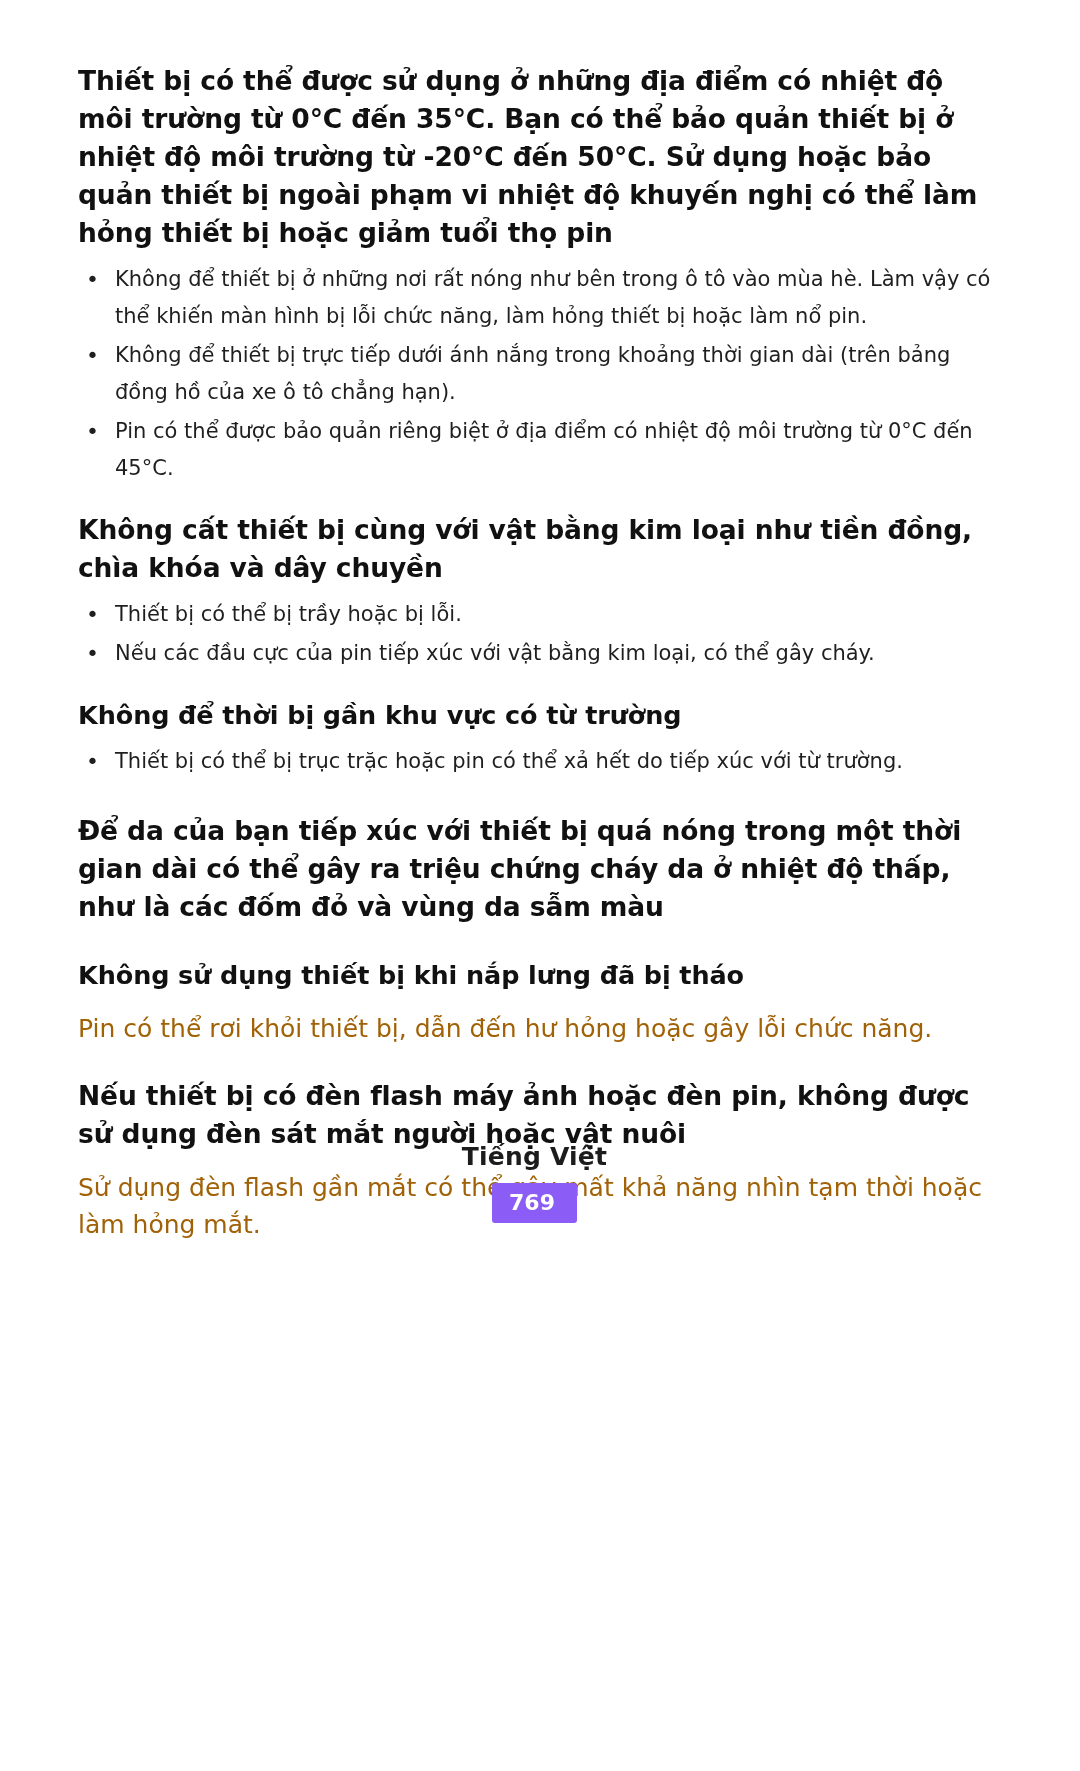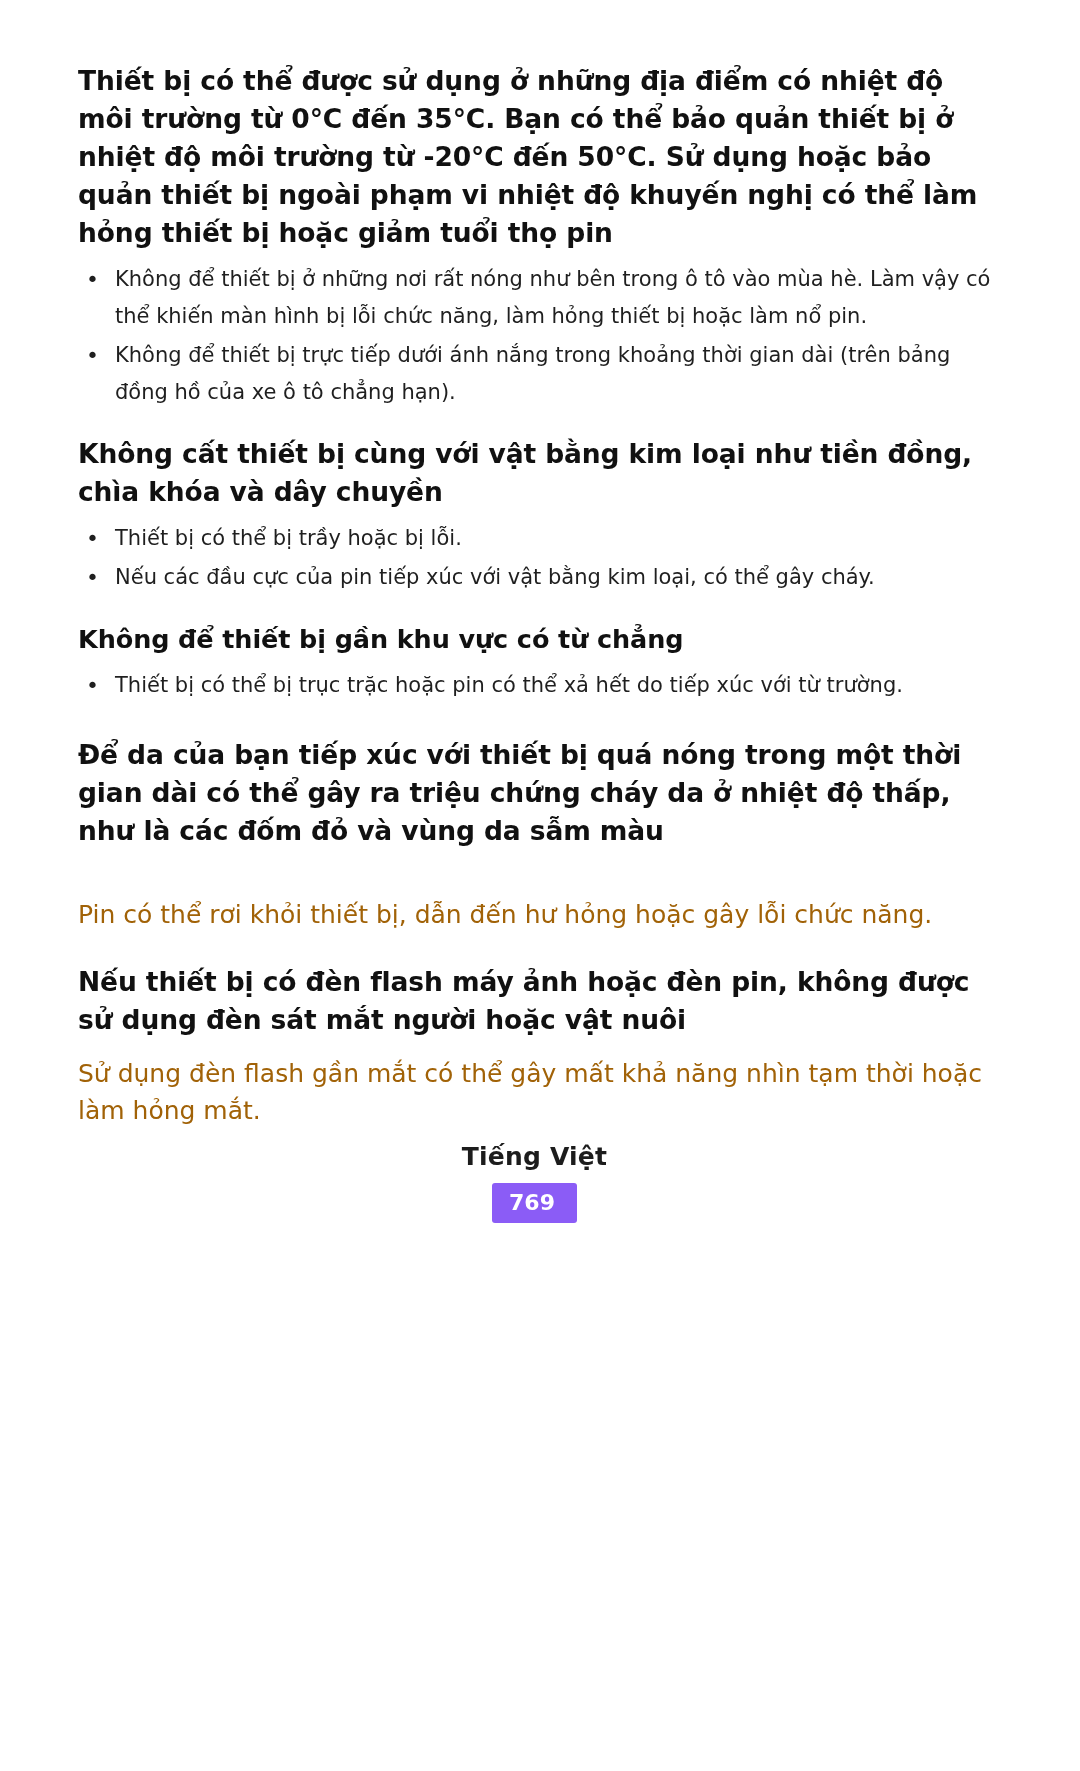--- a/index.html
+++ b/index.html
@@ -99,45 +99,47 @@
 <body>
 
 <div class="page">
   <div class="content">
 
     <h2 class="section-head">Thiết bị có thể được sử dụng ở những địa điểm có nhiệt độ môi trường từ 0°C đến 35°C. Bạn có thể bảo quản thiết bị ở nhiệt độ môi trường từ -20°C đến 50°C. Sử dụng hoặc bảo quản thiết bị ngoài phạm vi nhiệt độ khuyến nghị có thể làm hỏng thiết bị hoặc giảm tuổi thọ pin</h2>
     <div class="gap-sm"></div>
     <ul class="bullets">
       <li>Không để thiết bị ở những nơi rất nóng như bên trong ô tô vào mùa hè. Làm vậy có thể khiến màn hình bị lỗi chức năng, làm hỏng thiết bị hoặc làm nổ pin.</li>
       <li>Không để thiết bị trực tiếp dưới ánh nắng trong khoảng thời gian dài (trên bảng đồng hồ của xe ô tô chẳng hạn).</li>
+      <li>Pin có thể được bảo quản riêng biệt ở địa điểm có nhiệt độ môi trường từ 0°C đến 45°C.</li>
     </ul>
 
     <div class="gap-lg"></div>
 
     <h2 class="section-head">Không cất thiết bị cùng với vật bằng kim loại như tiền đồng, chìa khóa và dây chuyền</h2>
     <div class="gap-sm"></div>
     <ul class="bullets">
       <li>Thiết bị có thể bị trầy hoặc bị lỗi.</li>
       <li>Nếu các đầu cực của pin tiếp xúc với vật bằng kim loại, có thể gây cháy.</li>
     </ul>
 
     <div class="gap-lg"></div>
 
-    <h2 class="section-head tight">Không để thiết bị gần khu vực có từ chẳng</h2>
+    <h2 class="section-head tight">Không để thời bị gần khu vực có từ trường</h2>
     <div class="gap-sm"></div>
     <ul class="bullets">
       <li>Thiết bị có thể bị trục trặc hoặc pin có thể xả hết do tiếp xúc với từ trường.</li>
     </ul>
 
     <div class="gap-xl"></div>
 
     <h2 class="section-head">Để da của bạn tiếp xúc với thiết bị quá nóng trong một thời gian dài có thể gây ra triệu chứng cháy da ở nhiệt độ thấp, như là các đốm đỏ và vùng da sẫm màu</h2>
 
     <div class="gap-xl"></div>
 
+    <h2 class="section-head tight">Không sử dụng thiết bị khi nắp lưng đã bị tháo</h2>
     <div class="gap-md"></div>
     <p class="body-text">Pin có thể rơi khỏi thiết bị, dẫn đến hư hỏng hoặc gây lỗi chức năng.</p>
 
     <div class="gap-xl"></div>
 
     <h2 class="section-head">Nếu thiết bị có đèn flash máy ảnh hoặc đèn pin, không được sử dụng đèn sát mắt người hoặc vật nuôi</h2>
     <div class="gap-md"></div>
     <p class="body-text">Sử dụng đèn flash gần mắt có thể gây mất khả năng nhìn tạm thời hoặc làm hỏng mắt.</p>
 
   </div>

